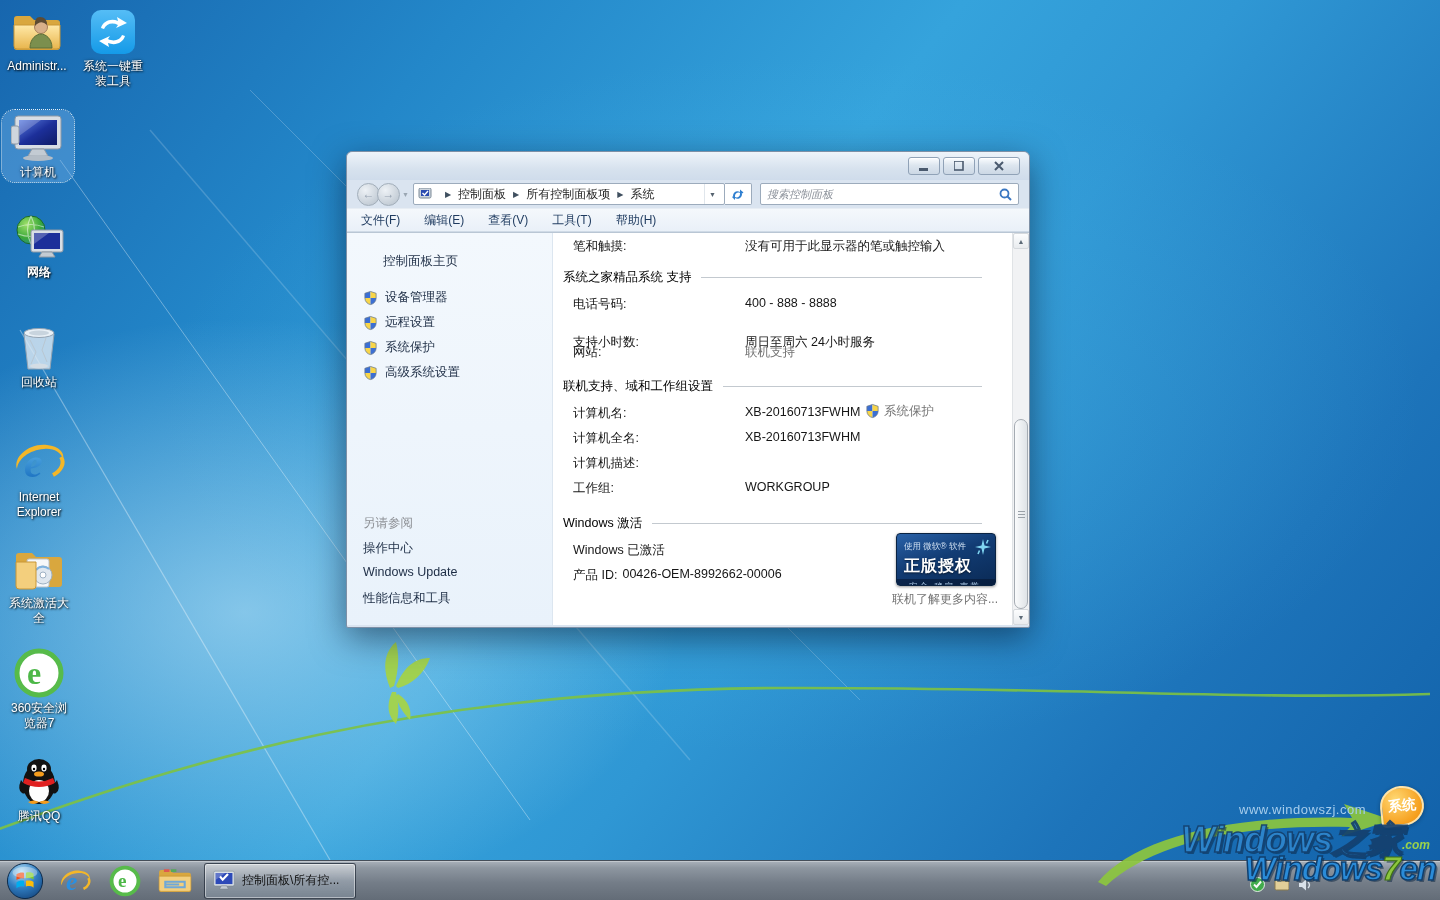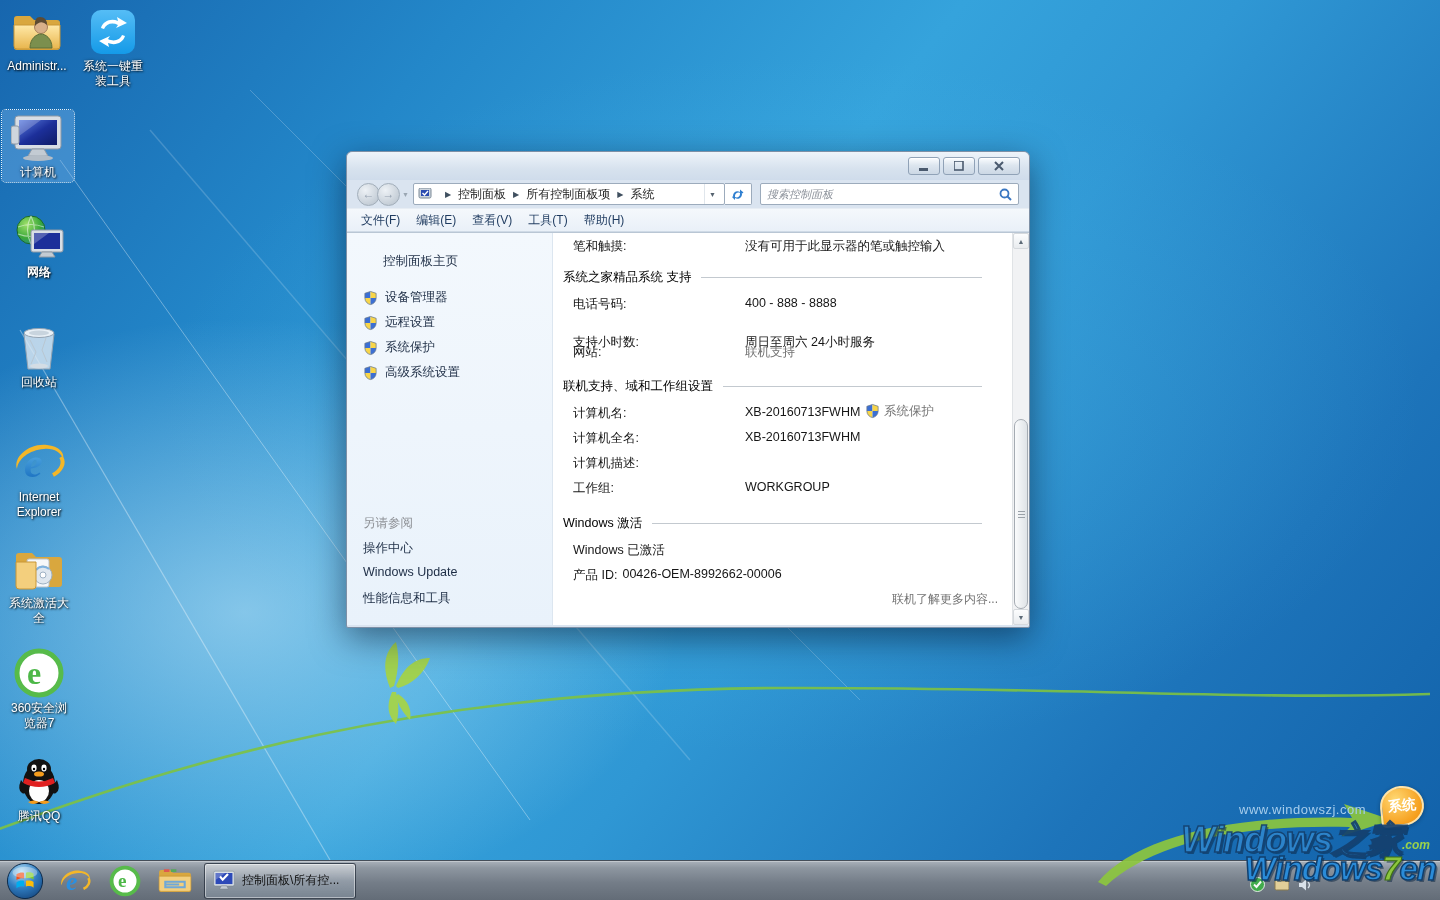--- a/index.html
+++ b/index.html
@@ -13,21 +13,21 @@
       radial-gradient(ellipse 900px 500px at 55% 45%, rgba(80,190,235,.35), rgba(80,190,235,0) 70%),
       linear-gradient(128deg, #1766ae 0%, #2387c9 22%, #35a3dc 45%, #2f97d4 58%, #1d74ba 80%, #1160a8 100%);
   }
   .wallpaper-art { position:absolute; inset:0; pointer-events:none; }
 
   
   .dicon { position:absolute; width:66px; text-align:center; cursor:default; }
   .dicon .ic { height:50px; display:flex; align-items:flex-end; justify-content:center; }
   .dicon .lbl { margin-top:3px; font-size:12px; line-height:15px; color:#fff;
     text-shadow:1px 1px 2px rgba(0,0,0,.85), 0 0 3px rgba(0,0,0,.6); }
-  .dicon.selected { background:rgba(120,180,235,.40); outline:1px dotted rgba(255,255,255,.9); border-radius:4px; padding:2px 0; }
+  .dicon.selected { background:rgba(120,180,235,.40); outline:1px dotted rgba(255,255,255,.9); border-radius:13px; padding:2px 0; }
 
   
   .win { position:absolute; left:346px; top:151px; width:684px; height:477px;
     background:#dae4f0; border:1px solid #7e90a6; border-radius:6px 6px 2px 2px;
     box-shadow:0 10px 34px rgba(0,10,30,.5); z-index:10; }
   .titlebar { height:28px; position:relative;
     background:linear-gradient(#eef4fa, #d7e2ee 60%, #cfdceb); border-radius:6px 6px 0 0; }
   .winbtns { position:absolute; right:9px; top:5px; display:flex; gap:3px; }
   .wbtn { width:32px; height:18px; border:1px solid #90a2b7; border-radius:3px;
     background:linear-gradient(#fbfdff,#dde6ef 45%,#ccd8e5); display:flex; align-items:center; justify-content:center;
@@ -43,21 +43,21 @@
   .crumbbox { display:flex; align-items:center; height:22px; background:#fff; border:1px solid #9cabbc;
     border-radius:2px; width:312px; padding:0 4px; font-size:12px; color:#1f1f1f; }
   .crumb-sep { color:#3f4f5f; font-size:8px; margin:0 7px; }
   .crumb-dd { margin-left:auto; font-size:7px; color:#55626f; padding:0 4px; border-left:1px solid #e0e6ec; height:100%; display:flex; align-items:center; }
   .refreshbtn { width:27px; height:22px; background:#fff; border:1px solid #9cabbc; border-left:none; border-radius:0 2px 2px 0;
     display:flex; align-items:center; justify-content:center; }
   .searchbox { margin-left:8px; flex:1; height:22px; background:#fff; border:1px solid #9cabbc; border-radius:2px;
     display:flex; align-items:center; padding:0 6px; }
   .searchbox .ph { flex:1; font-size:11px; font-style:italic; color:#8b919a; }
 
-  .menubar { height:24px; display:flex; align-items:center; gap:16px; padding-left:14px;
+  .menubar { height:24px; display:flex; align-items:center; gap:24px; padding-left:14px;
     background:linear-gradient(#f4f8fc,#e9f0f8); border-top:1px solid #e7edf4; border-bottom:1px solid #cfdae6;
     font-size:12px; color:#1e3a5f; }
 
   .winbody { position:relative; height:393px; background:#fff; display:flex; border-top:1px solid #b9c6d4; }
   .sidebar { position:relative; width:206px; background:linear-gradient(#f3f8fd,#e9f2fb);
     border-right:1px solid #dce6f0; font-size:12.5px; color:#1c2c44; }
   .sb-item { position:absolute; left:16px; display:flex; align-items:center; gap:7px; white-space:nowrap; }
   .sb-item.plain { left:36px;align-items:flex-end; }
   .sb-gray { color:#8c8f94; }
 
@@ -467,20 +467,31 @@
           <i class="line"></i>
       </div>
       <div class="crow" style="top:309px">
         <span>Windows 已激活</span>
       </div>
       <div class="crow" style="top:334px">
         <span style="margin-right:5px">产品 ID:</span>
         <span>00426-OEM-8992662-00006</span>
       </div>
 
+      <div class="badge">
+        <div class="b1">
+          <span>使用 微软® 软件</span>
+          <svg width="16" height="16" viewBox="0 0 16 16" style="margin-left:auto">
+            <path d="M8 0 L9.5 6.5 L16 8 L9.5 9.5 L8 16 L6.5 9.5 L0 8 L6.5 6.5 Z" fill="#7fd4f0"></path>
+            <path d="M13 1 L11.5 4.5 M3 15 L4.5 11.5" stroke="#7fd4f0" stroke-width="1.6"></path>
+          </svg>
+        </div>
+        <div class="b2">正版授权</div>
+        <div class="b3">安全 稳定 声誉</div>
+      </div>
       <span class="lnk badge-link">联机了解更多内容...</span>
     </div>
 
     <div class="vscroll">
       <div class="varrow" style="top:0">▲</div>
       <div class="vthumb">
           <i></i>
           <i></i>
           <i></i>
         </div>

